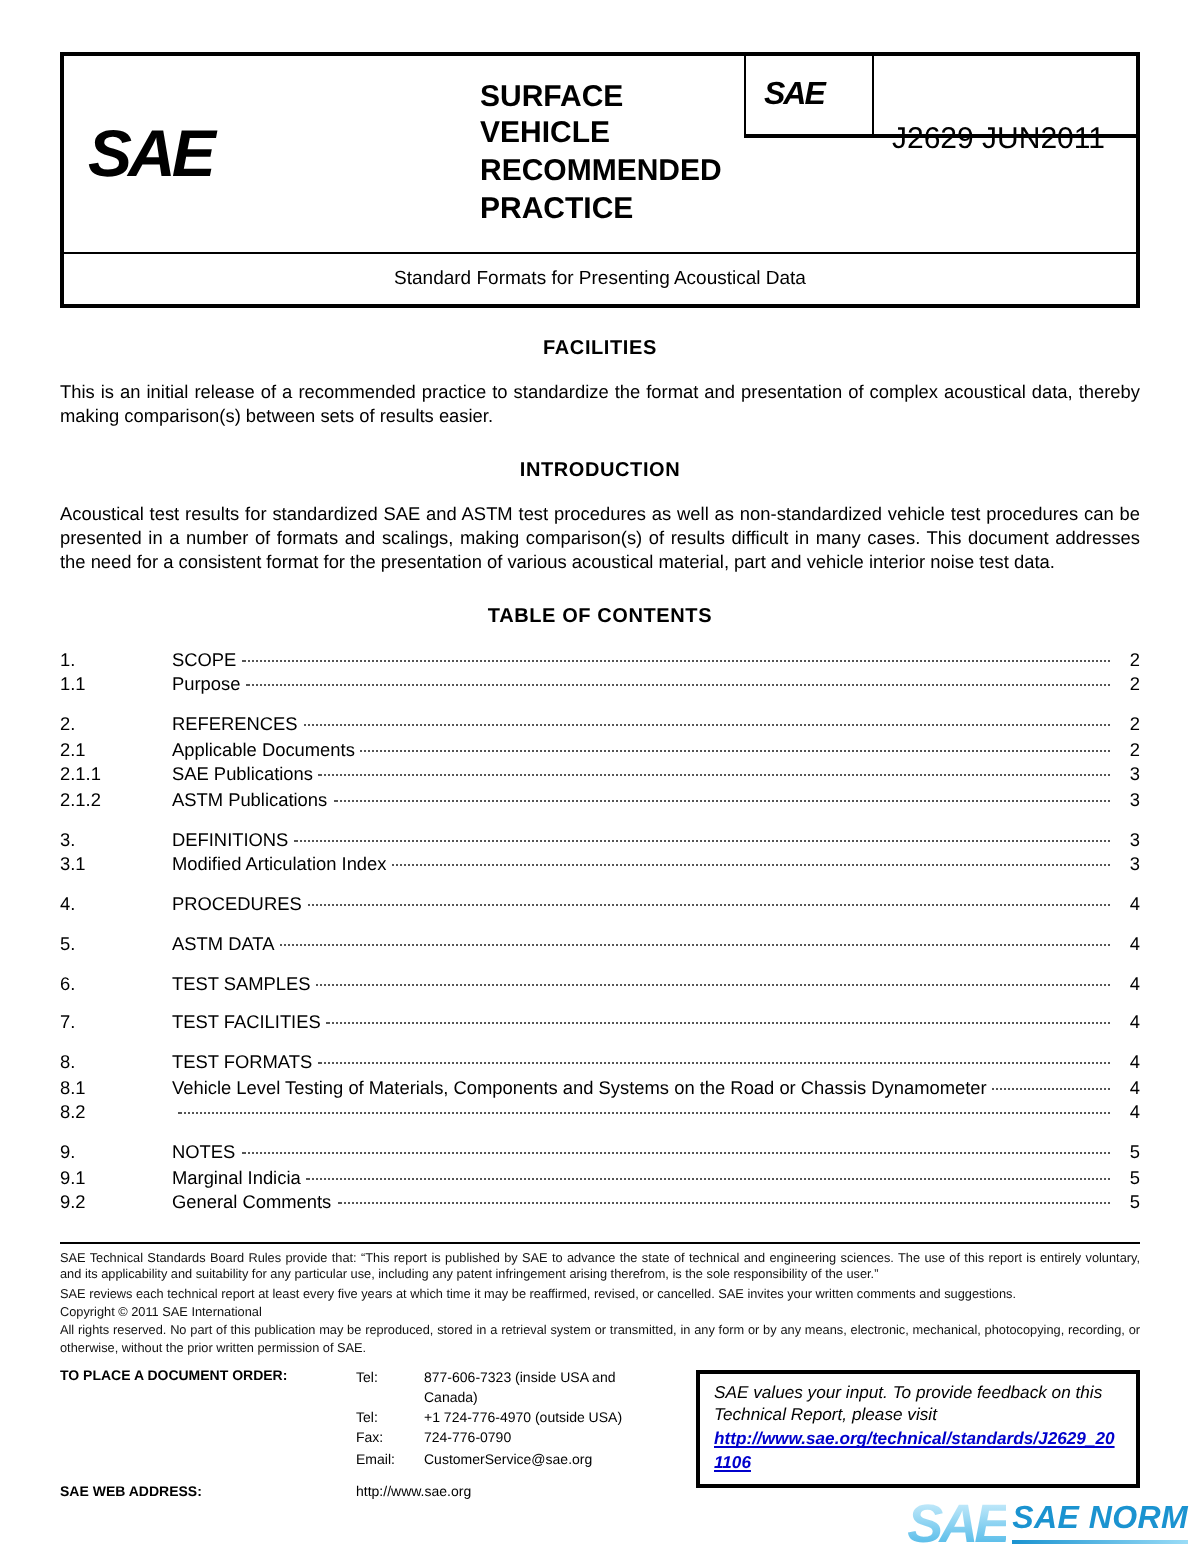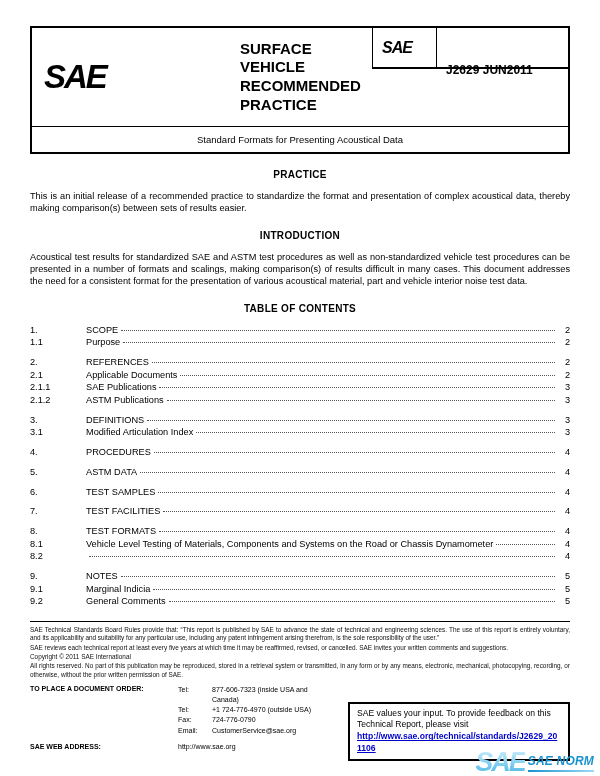--- a/index.html
+++ b/index.html
@@ -23,21 +23,21 @@
   .title-cell { flex: 1; display: flex; align-items: center; justify-content: flex-end; }
   .doc-type { font-weight: bold; font-size: 15px; line-height: 1.25; width: 132px; }
   .info-cell { width: 196px; }
   .info-table { border-left: 1.5px solid #000; border-bottom: 1.5px solid #000; }
   .info-row { display: flex; align-items: center; }
   .info-row1 { height: 40px; border-bottom: 1.5px solid #000; }
   .info-row2 { height: 21px; }
   .info-col1 { width: 64px; border-right: 1.5px solid #000; align-self: stretch; display: flex; align-items: center; padding-left: 9px; }
   .info-col2 { flex: 1; padding-left: 9px; }
   .small-sae { font-style: italic; font-weight: 900; font-size: 16px; letter-spacing: -1px; }
-  .doc-number { font-weight: bold; font-size: 12px; margin-top: 44px; }
+  .doc-number { font-weight: normal; font-size: 15px; margin-top: 44px; }
   .issued-label, .issued-date { font-size: 9px; }
   .header-subtitle {
     border-top: 1.5px solid #000;
     text-align: center; font-size: 9.5px; padding: 7px 4px;
   }
 
   
   .sec-heading {
     text-align: center; font-size: 10px; font-weight: bold;
     letter-spacing: 0.3px; margin: 15px 0 10px 0;
@@ -63,35 +63,35 @@
   .order-grid { display: flex; }
   .order-label { width: 148px; flex: none; font-size: 7px; font-weight: bold; }
   .contact-rows { flex: 1; }
   .contact-row { display: flex; font-size: 7px; line-height: 1.45; }
   .c-label { width: 34px; flex: none; }
   .c-value { flex: 1; }
   .web-grid { display: flex; margin-top: 7px; }
   .web-value { font-size: 7px; }
 
   .feedback-box {
-    position: absolute; top: 17px; right: 0; width: 222px;
+    position: absolute; top: 0; right: 0; width: 222px;
     border: 2px solid #000; background: #fff;
-    padding: 4px 7px 5px 7px; font-size: 8.6px; line-height: 1.3;
+    padding: 4px 7px 5px 7px; font-size: 8.6px; line-height: 1.3; font-style: italic;
   }
   .feedback-link { display: block; color: #0000cc; font-weight: bold; text-decoration: underline; font-size: 8.6px; margin-top: 1px; word-break: break-all; }
 
   
   .watermark { position: absolute; right: 6px; bottom: 2px; display: flex; align-items: flex-end; }
   .wm-big {
     font-style: italic; font-weight: 900; font-size: 27px; letter-spacing: -2px; line-height: 0.9;
     background: linear-gradient(180deg, #c9ecfb 0%, #4fb9e8 100%);
     -webkit-background-clip: text; background-clip: text; color: transparent;
   }
   .wm-side { margin-left: 3px; padding-bottom: 2px; }
-  .wm-name { font-style: italic; font-weight: 800; font-size: 12px; color: #1b93d0; letter-spacing: 0.2px; }
+  .wm-name { font-style: italic; font-weight: 800; font-size: 16px; color: #1b93d0; letter-spacing: 0.2px; }
   .wm-bar { height: 2px; width: 100%; background: linear-gradient(90deg, #1b93d0, #9adcf7); margin-top: 1px; }
 </style>
 </head>
 <body>
 
 <div class="page">
 
   <div class="header-box">
     <div class="header-top">
       <div class="logo-cell">
@@ -107,21 +107,21 @@
               <span class="small-sae">SAE</span>
             </div>
             <div class="info-col2 doc-number">J2629 JUN2011</div>
           </div>
         </div>
       </div>
     </div>
     <div class="header-subtitle">Standard Formats for Presenting Acoustical Data</div>
   </div>
 
-  <div class="sec-heading">PRACTICE</div>
+  <div class="sec-heading">FACILITIES</div>
   <p class="body-para">This is an initial release of a recommended practice to standardize the format and presentation of complex acoustical data, thereby making comparison(s) between sets of results easier.</p>
 
   <div class="sec-heading">INTRODUCTION</div>
   <p class="body-para">Acoustical test results for standardized SAE and ASTM test procedures as well as non-standardized vehicle test procedures can be presented in a number of formats and scalings, making comparison(s) of results difficult in many cases.  This document addresses the need for a consistent format for the presentation of various acoustical material, part and vehicle interior noise test data.</p>
 
   <div class="sec-heading">TABLE OF CONTENTS</div>
   <div class="toc">
 
       <div class="toc-row">
         <span class="toc-num">1.</span>

